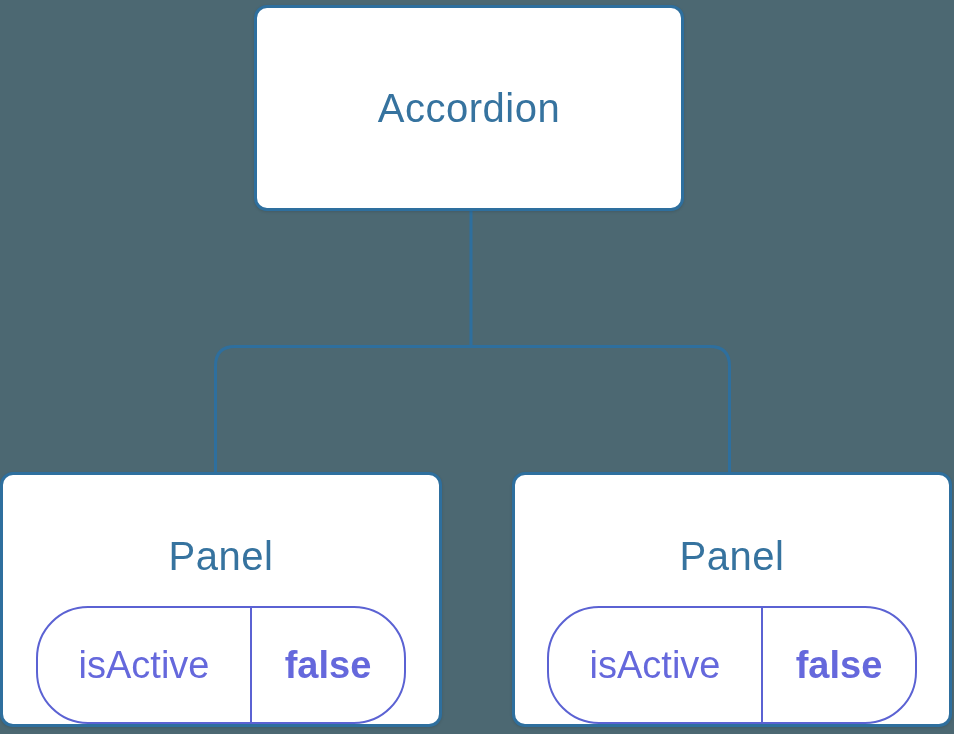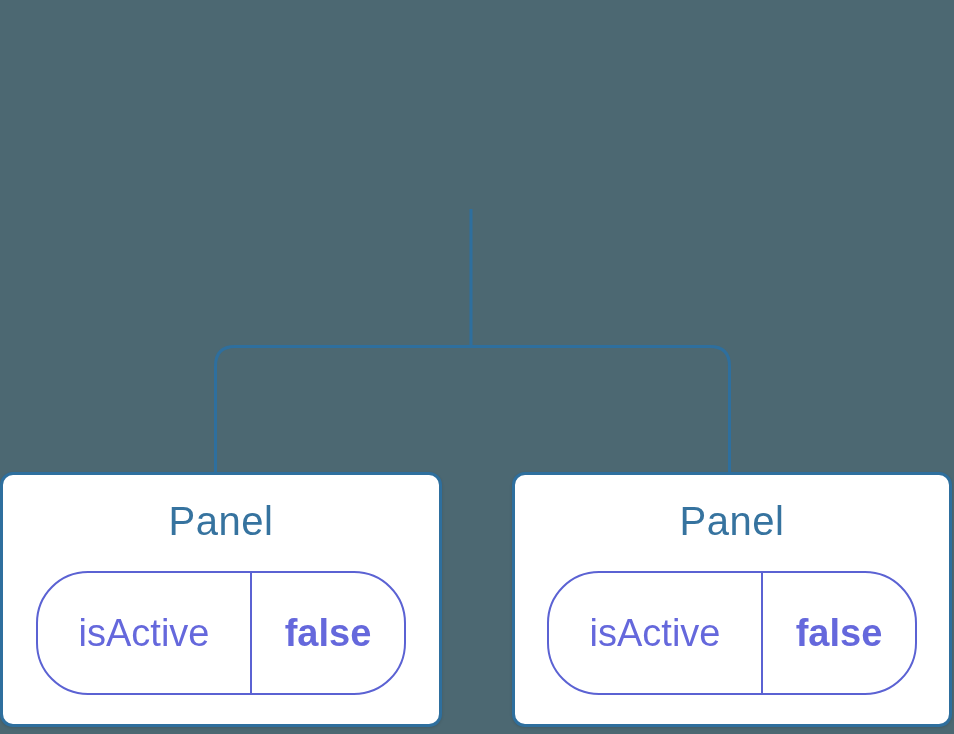--- a/index.html
+++ b/index.html
@@ -51,22 +51,22 @@
     letter-spacing: 0.5px;
     line-height: 48px;
     white-space: nowrap;
   }
   .root-node {
     left: 254px; top: 5px;
     width: 430px; height: 206px;
   }
   .panel-node {
     flex-direction: column;
-    justify-content: flex-start;
-    padding-top: 22px;
+    justify-content: space-between;
+    padding-top: 57px;
     top: 472px;
     height: 255px;
   }
   .panel-left { left: 0px; width: 442px; }
   .panel-right { left: 512px; width: 440px; }
   .state-pill {
     margin-top: 26px;
     display: flex;
     height: 124px;
     width: 370px;
@@ -93,20 +93,23 @@
 </head>
 <body>
 
 <div class="canvas">
 
   <svg class="connectors" width="954" height="734" viewBox="0 0 954 734" aria-hidden="true">
     <path d="M471 209 L471 345"></path>
     <path d="M215.5 473 L215.5 366 Q215.5 346.5 235 346.5 L710 346.5 Q729.5 346.5 729.5 366 L729.5 473"></path>
   </svg>
 
+  <div class="node root-node">
+    <span class="node-label">Accordion</span>
+  </div>
 
   <div class="node panel-node panel-left">
     <span class="node-label">Panel</span>
     <div class="state-pill">
       <span class="pill-cell pill-name">isActive</span>
       <span class="pill-cell pill-value">false</span>
     </div>
   </div>
 
   <div class="node panel-node panel-right">

